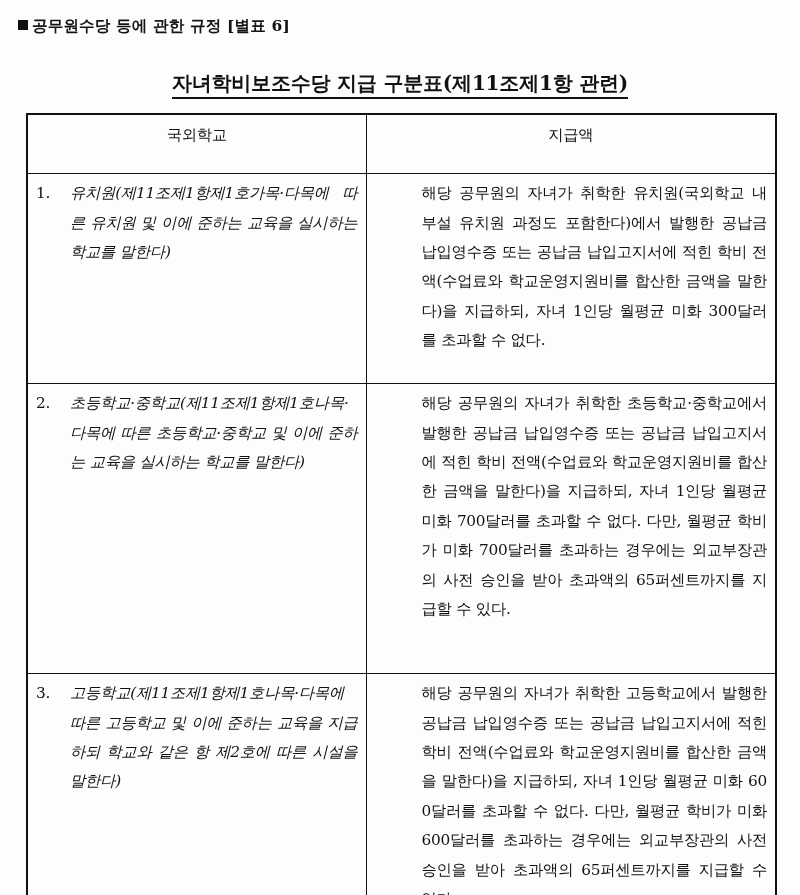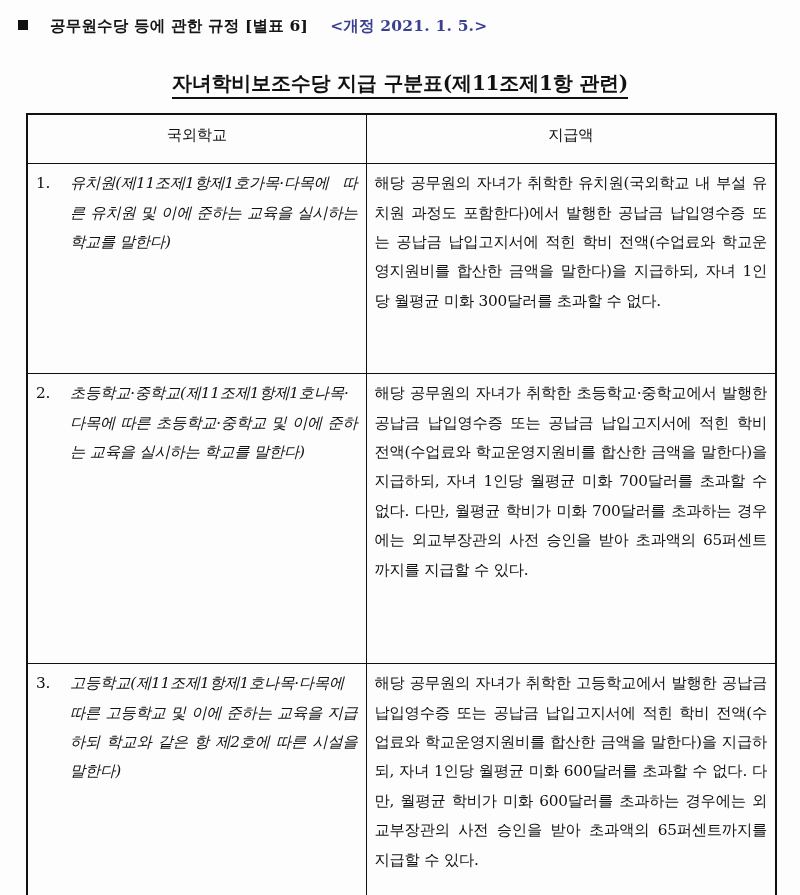--- a/index.html
+++ b/index.html
@@ -23,21 +23,21 @@
     box-sizing: border-box;
   }
 
   
   .doc-header {
     position: absolute;
     left: 18px;
     top: 16px;
     display: flex;
     align-items: baseline;
-    gap: 22px;
+    gap: 4px;
     white-space: nowrap;
     font-size: 15.5px;
     font-weight: bold;
     letter-spacing: 0.2px;
   }
   .bullet-square {
     display: inline-block;
     width: 10px;
     height: 10px;
     background: #111111;
@@ -91,21 +91,21 @@
     vertical-align: top;
     padding: 5px 8px 8px 8px;
     font-size: 15.3px;
     line-height: 1.92;
     letter-spacing: -0.25px;
     word-break: break-all;
   }
   table.regtable th {
     text-align: center;
     font-weight: normal;
-    padding: 6px 8px 13px 8px;
+    padding: 6px 8px 23px 8px;
     height: 28px;
     vertical-align: middle;
   }
 
   
   .cell-num {
     display: flex;
     align-items: flex-start;
     gap: 0;
   }
@@ -116,35 +116,35 @@
   }
   .cell-num .body {
     flex: 1 1 auto;
     text-align: justify;
     text-justify: inter-character;
     font-style: italic;
   }
   .cell-plain {
     text-align: justify;
     text-justify: inter-character;
+    margin-left: 47px;
   }
 
   .row1 td { height: 196px; }
   .row2 td { height: 276px; }
   .row3 td { height: 241px; }
 </style>
 </head>
 <body>
 
 <div class="page">
 
   <div class="doc-header">
     <span class="bullet-square"></span>
     <span class="doc-header-title">공무원수당 등에 관한 규정 [별표 6]</span>
-    <span class="doc-header-revision">&lt;개정 2021. 1. 5.&gt;</span>
   </div>
 
   <div class="doc-title">
     <span>자녀학비보조수당 지급 구분표(제11조제1항 관련)</span>
   </div>
 
   <div class="tbl-wrap">
     <table class="regtable">
       <colgroup>
         <col class="c1">

